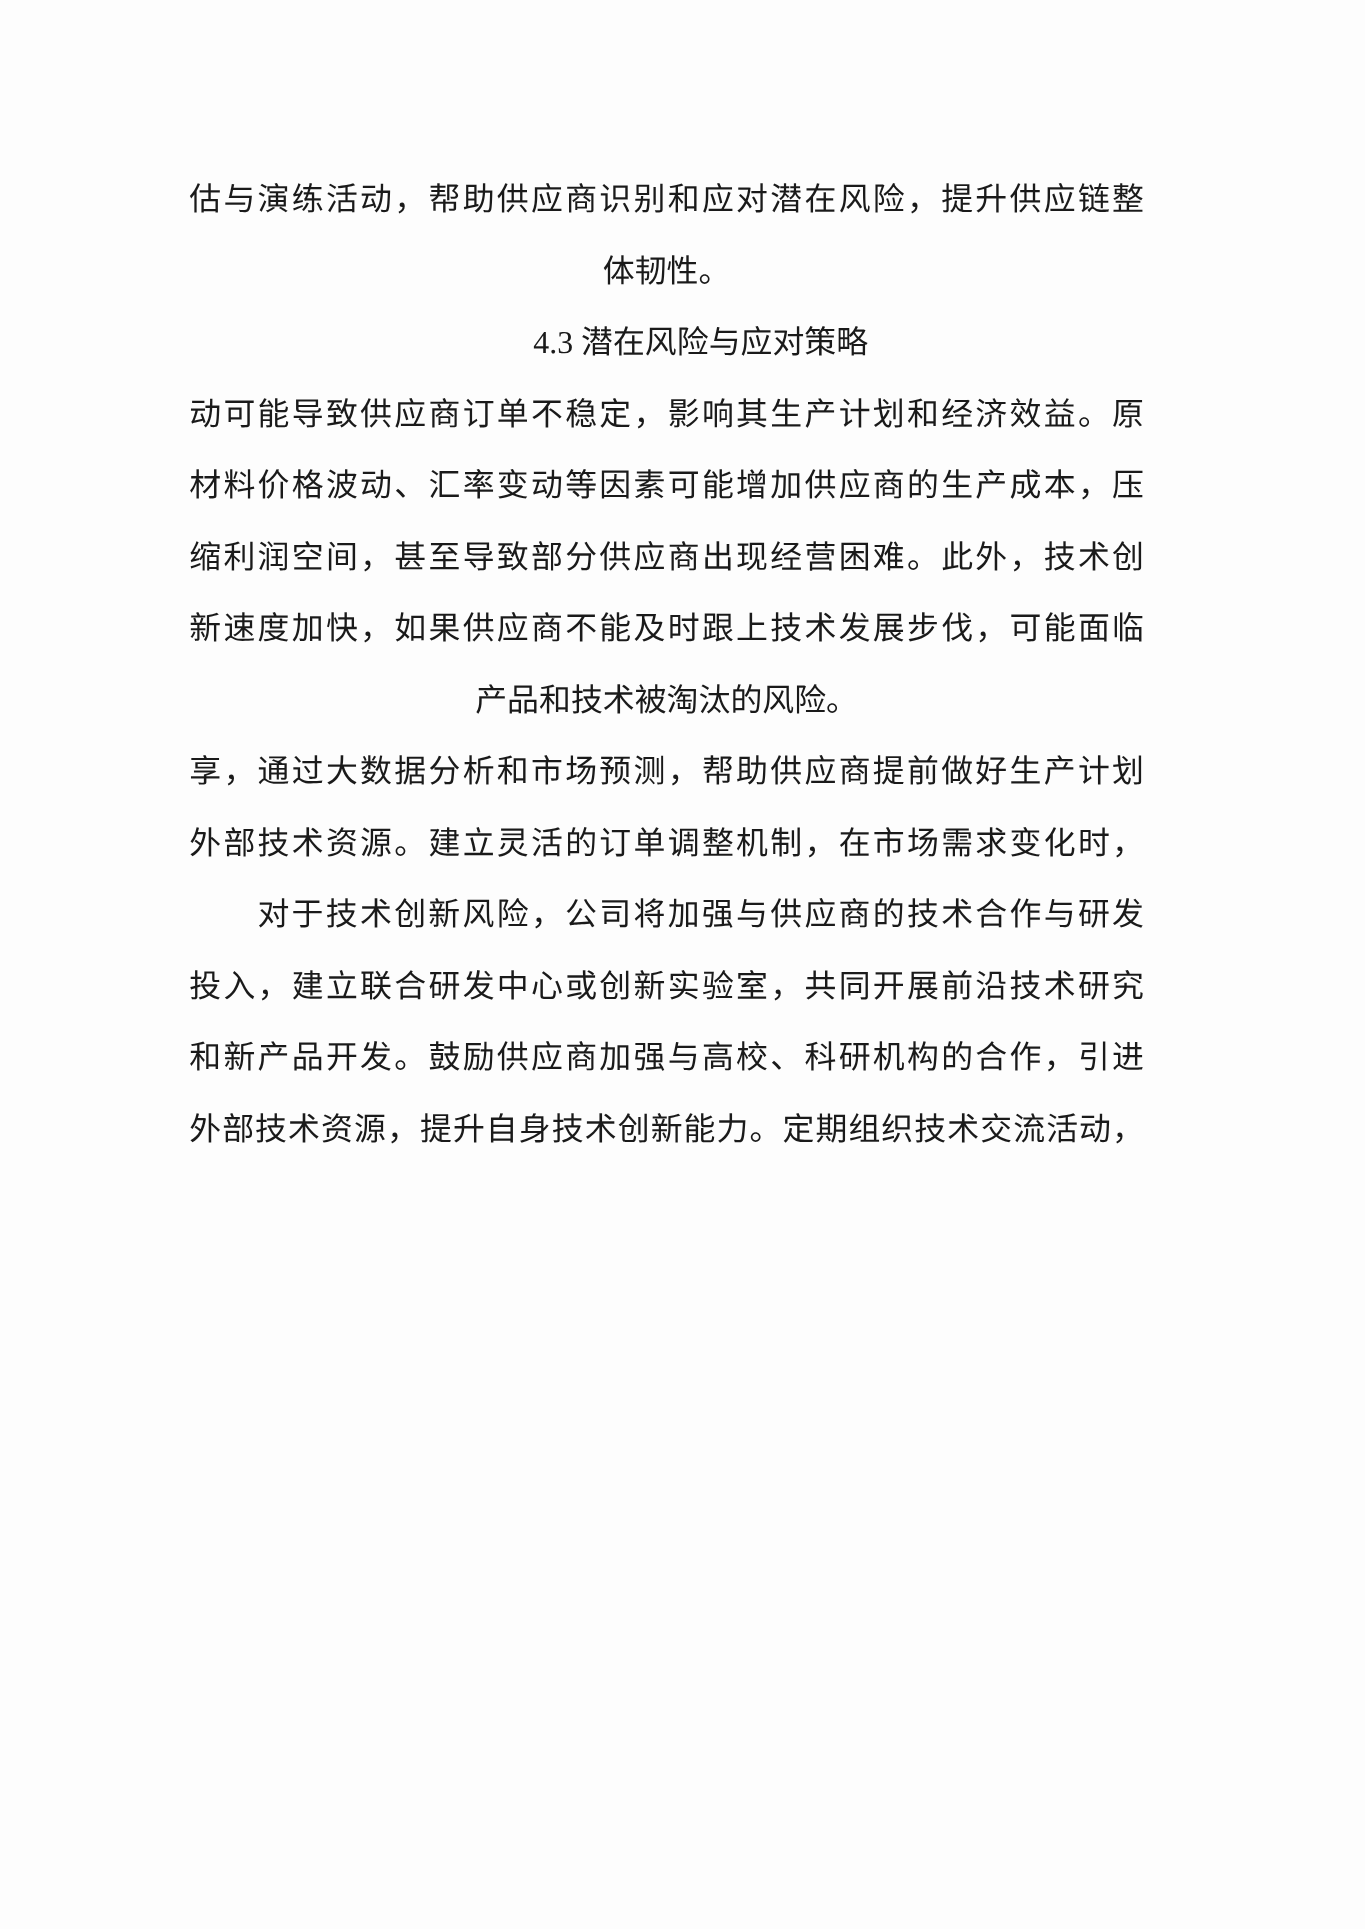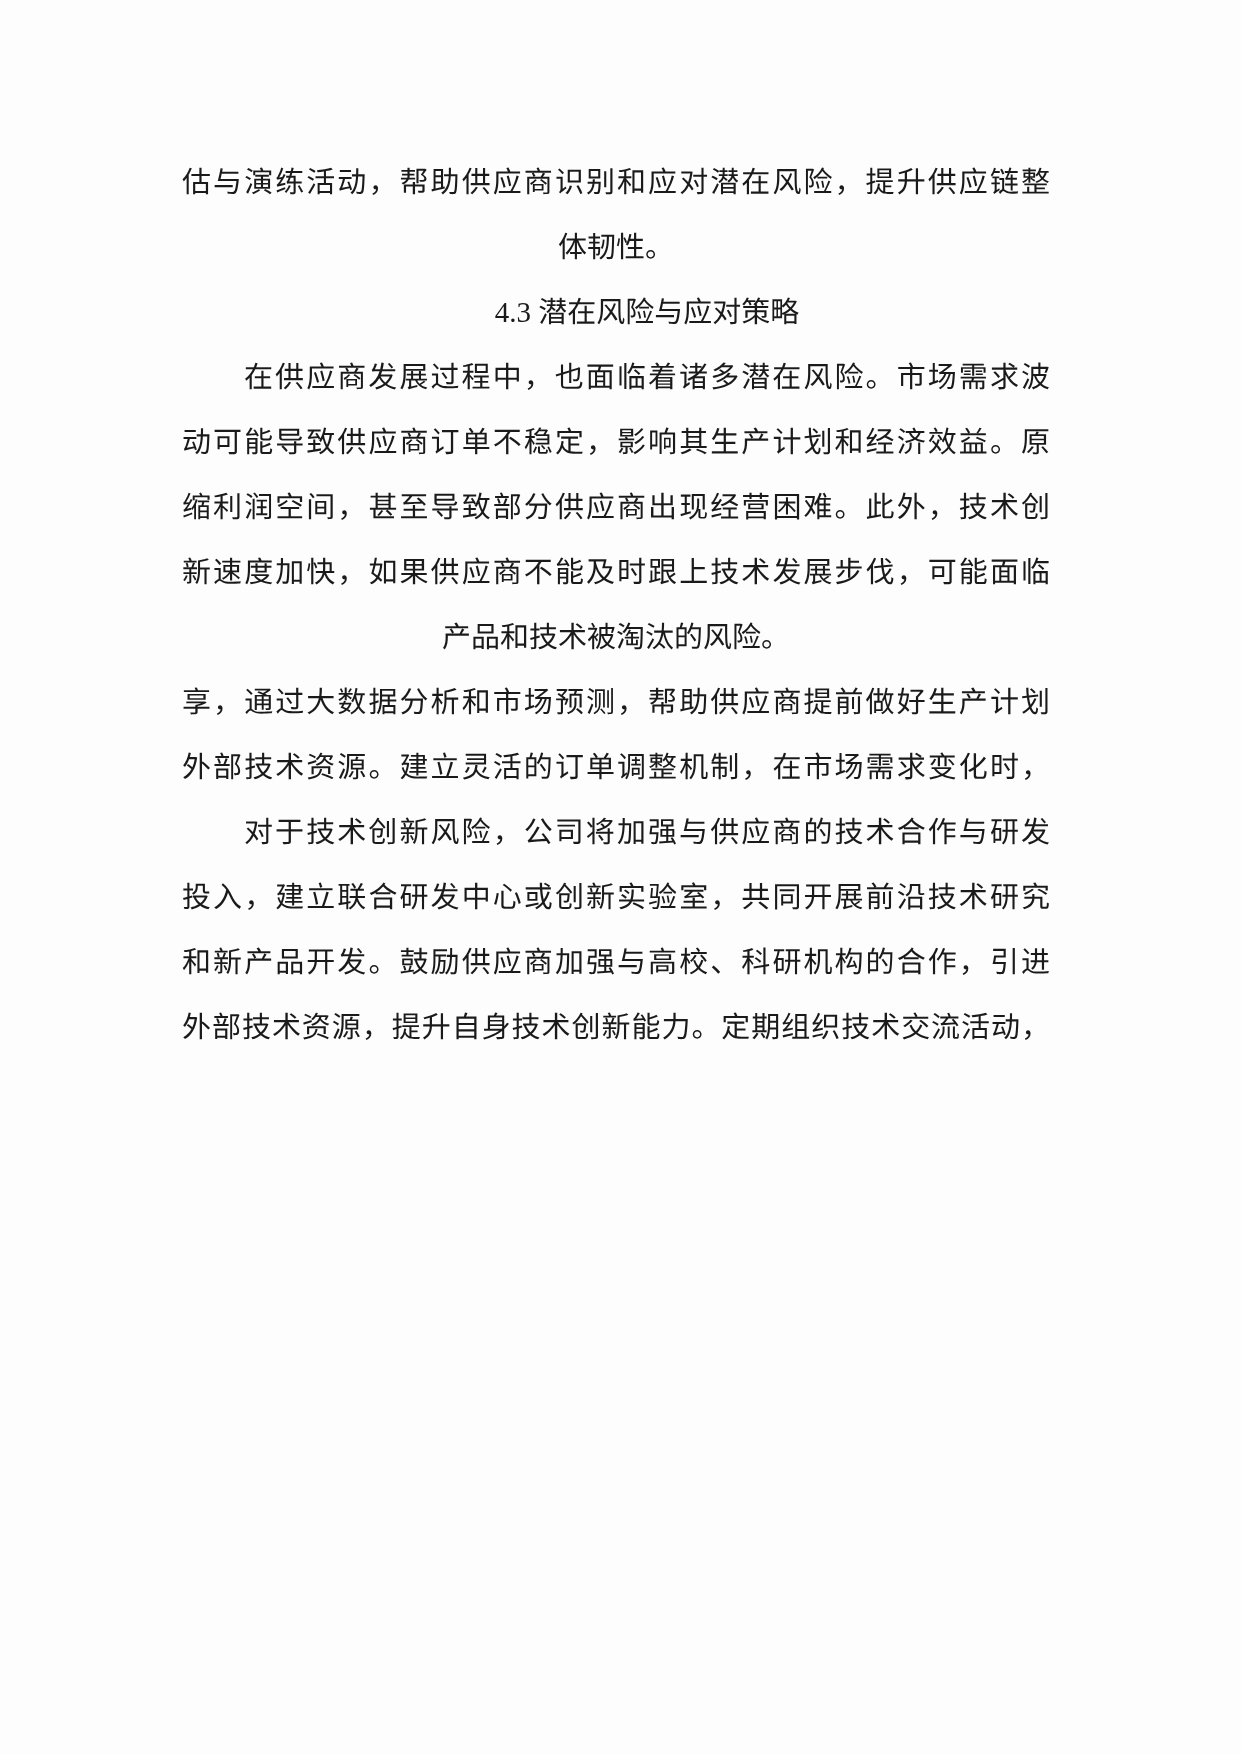--- a/index.html
+++ b/index.html
@@ -11,21 +11,21 @@
     position: relative;
     width: 1241px;
     height: 1754px;
     background: #fdfdfd;
     overflow: hidden;
     font-family: "Liberation Serif", "DejaVu Serif", serif;
     color: #1a1a1a;
   }
   .content {
     position: absolute;
-    left: 182px;
+    left: 172px;
     top: 150px;
     width: 868px;
   }
   .para {
     margin: 0;
     padding: 0;
   }
   .ln {
     box-sizing: border-box;
     width: 100%;
@@ -54,22 +54,22 @@
     <div class="para">
       <div class="ln jst">估与演练活动，帮助供应商识别和应对潜在风险，提升供应链整</div>
       <div class="ln">体韧性。</div>
     </div>
 
     <div class="para">
       <div class="ln ind">4.3 潜在风险与应对策略</div>
     </div>
 
     <div class="para">
-      <div class="ln ind jst">在供应商发展过程中，也面临着诸多潜在风险。市场需求波</div>
       <div class="ln jst">动可能导致供应商订单不稳定，影响其生产计划和经济效益。原</div>
+      <div class="ln jst">材料价格波动、汇率变动等因素可能增加供应商的生产成本，压</div>
       <div class="ln jst">缩利润空间，甚至导致部分供应商出现经营困难。此外，技术创</div>
       <div class="ln jst">新速度加快，如果供应商不能及时跟上技术发展步伐，可能面临</div>
       <div class="ln">产品和技术被淘汰的风险。</div>
     </div>
 
     <div class="para">
       <div class="ln jst">享，通过大数据分析和市场预测，帮助供应商提前做好生产计划</div>
       <div class="ln jst">外部技术资源。建立灵活的订单调整机制，在市场需求变化时，</div>
     </div>
 

